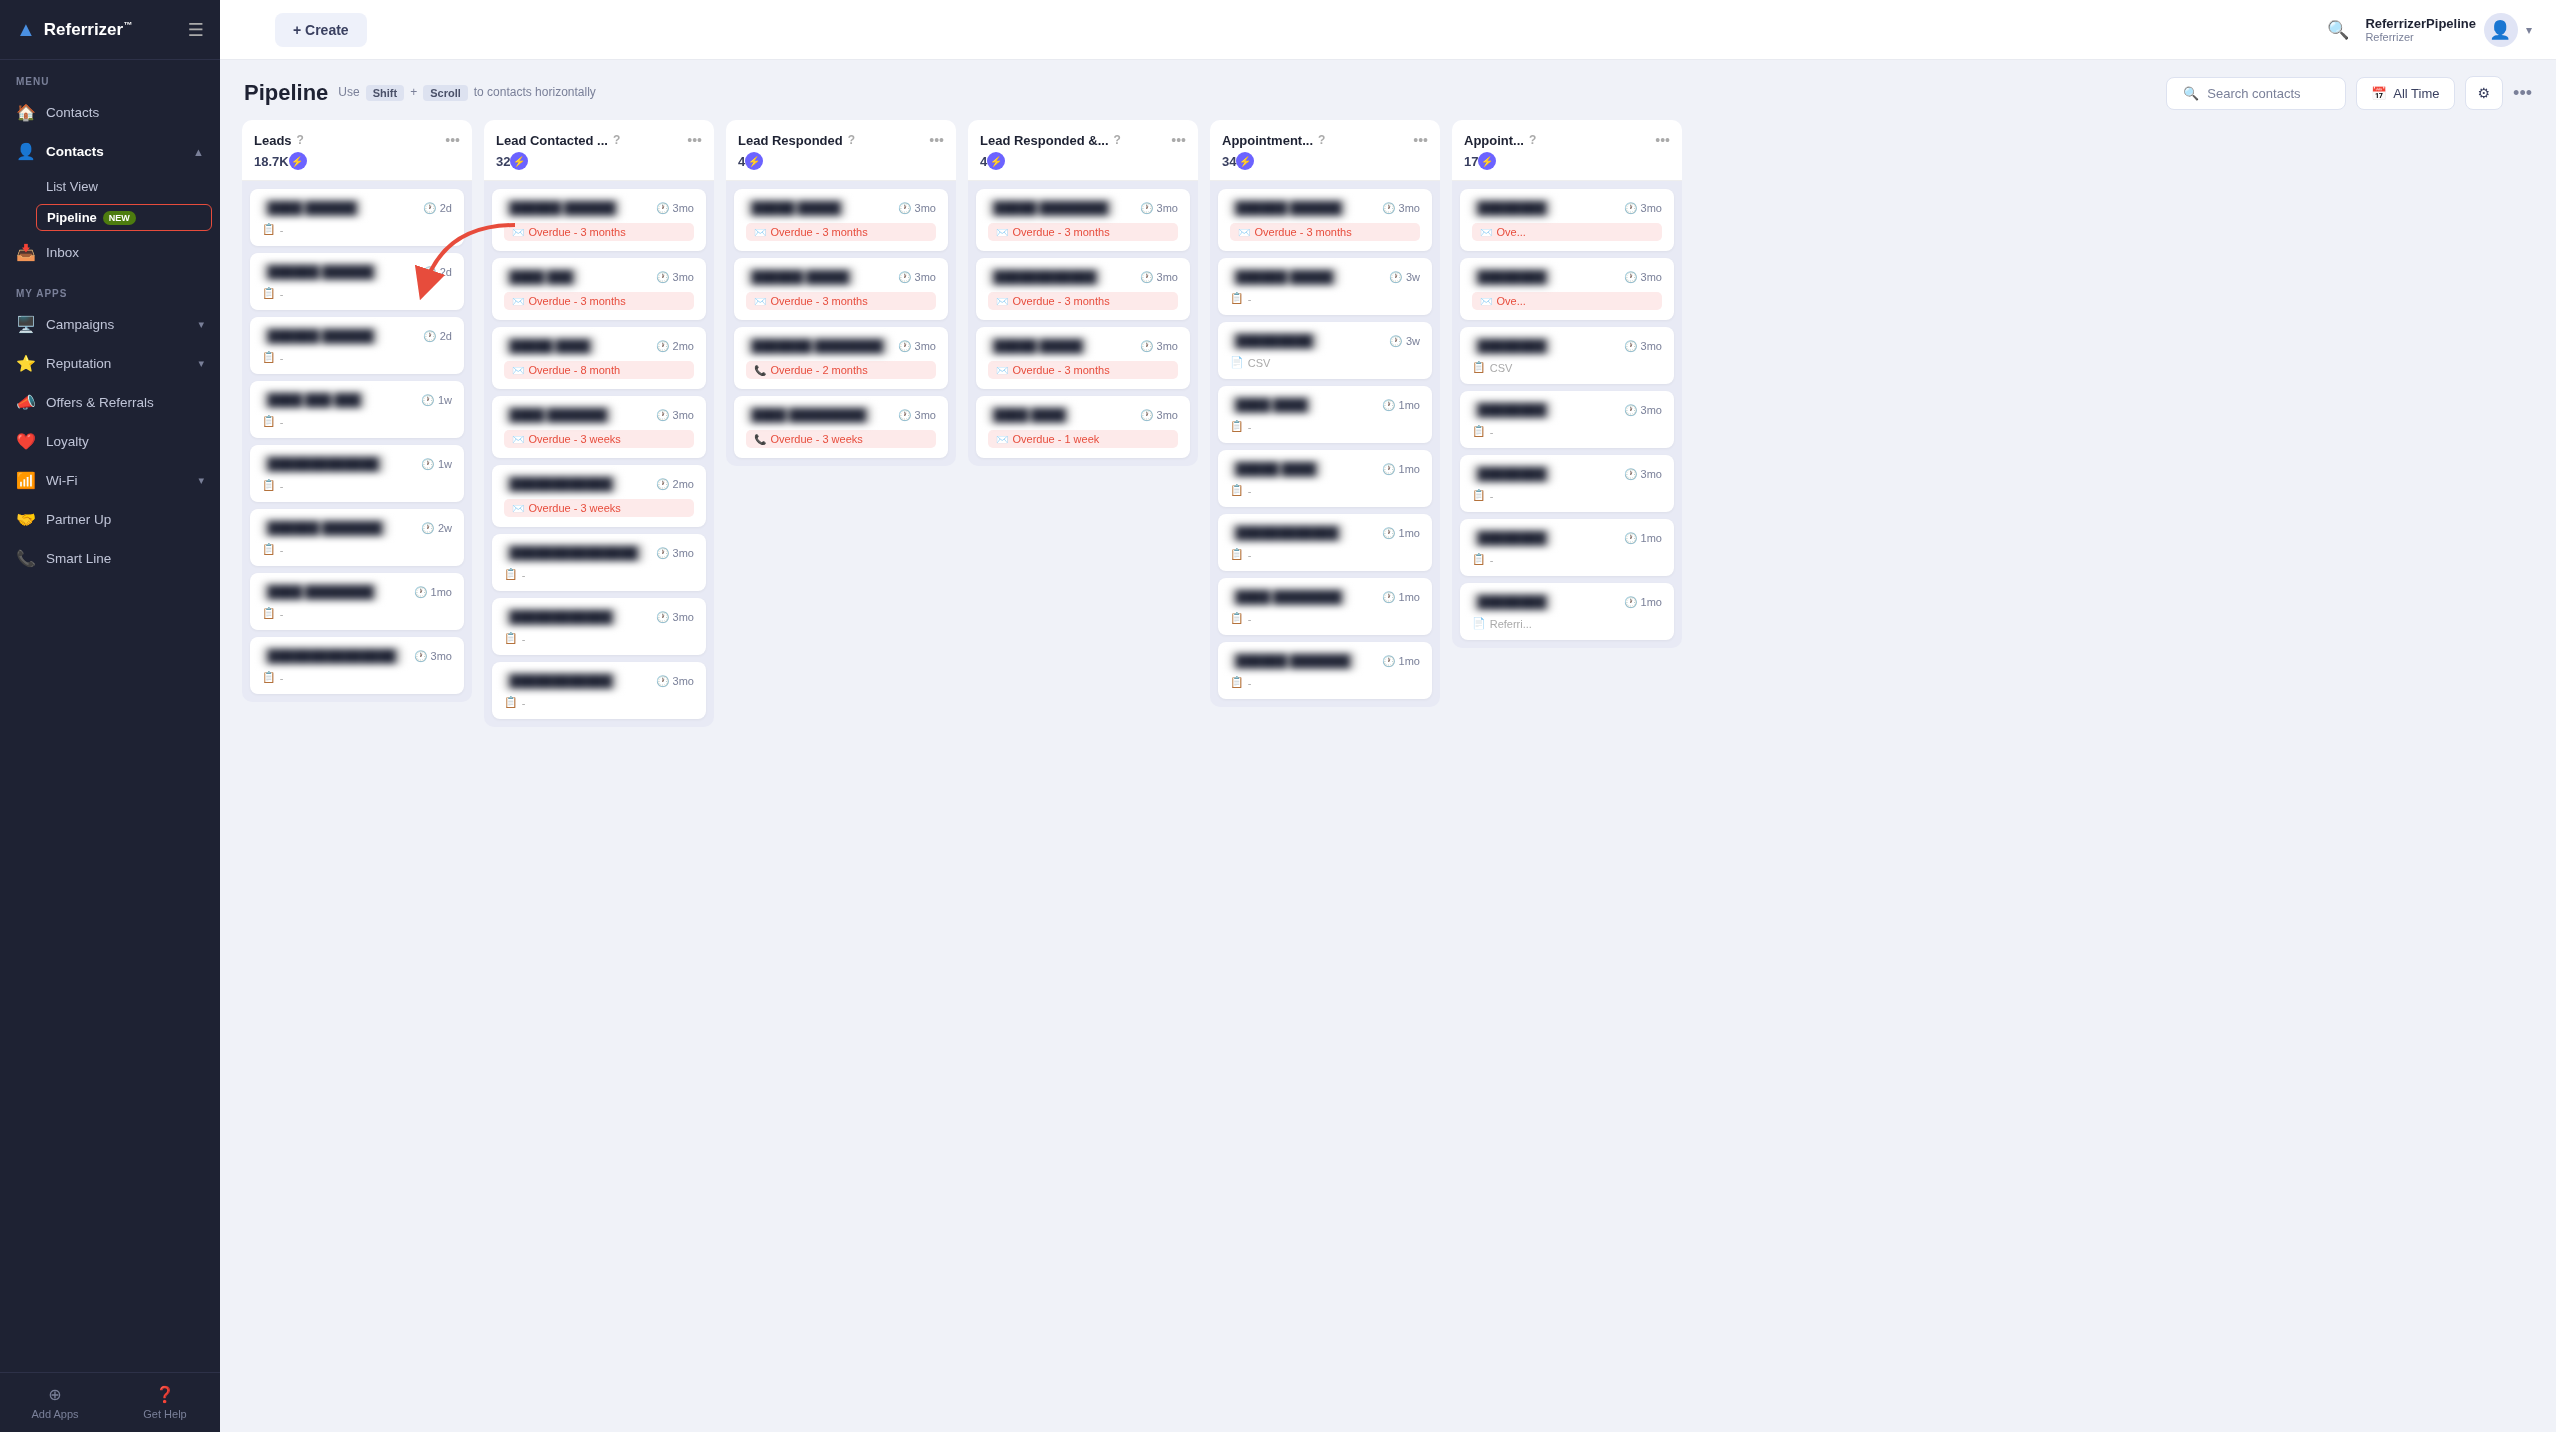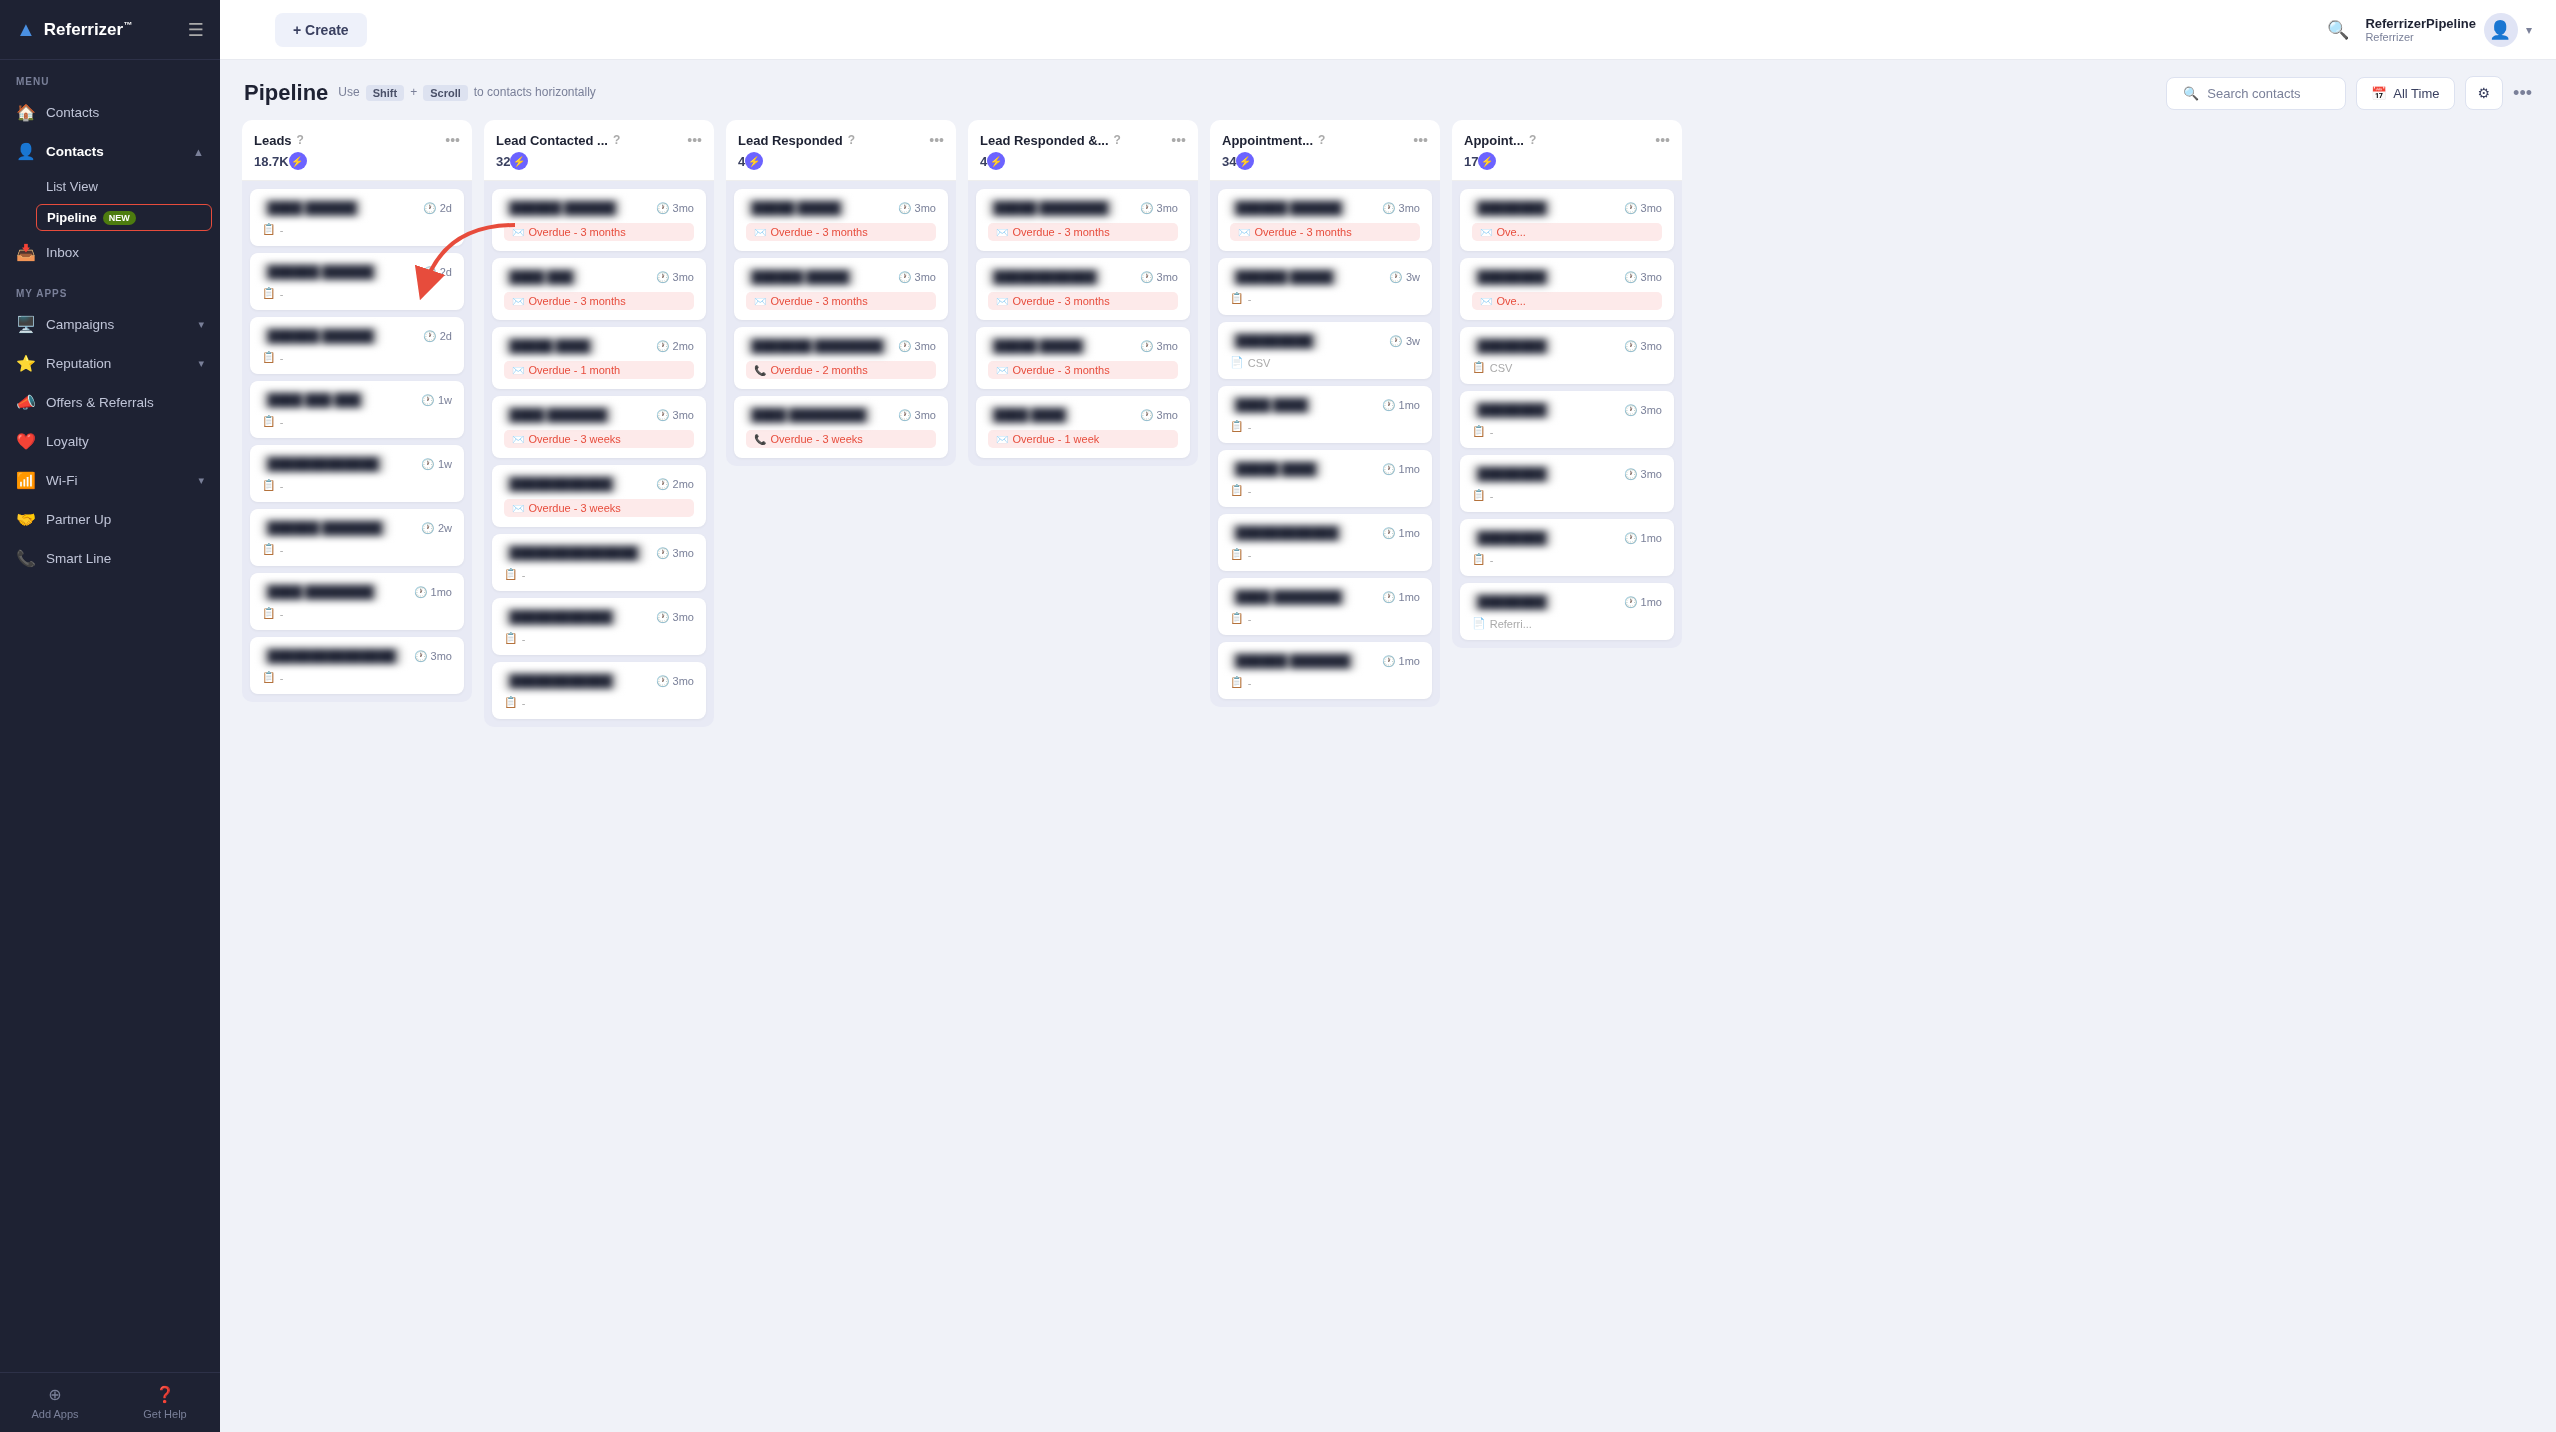--- a/index.html
+++ b/index.html
@@ -697,21 +697,21 @@
             <div class="card">
       <div class="card-top">
         <span class="card-name">█████ ████</span>
         <span class="card-time">
           <span>🕐</span>
           <span>2mo</span>
         </span>
       </div>
       <div class="overdue-badge ">
         <span class="overdue-icon">✉️</span>
-        <span>Overdue - 1 month</span>
+        <span>Overdue - 8 month</span>
       </div>
     </div>
             <div class="card">
       <div class="card-top">
         <span class="card-name">████ ███████</span>
         <span class="card-time">
           <span>🕐</span>
           <span>3mo</span>
         </span>
       </div>

